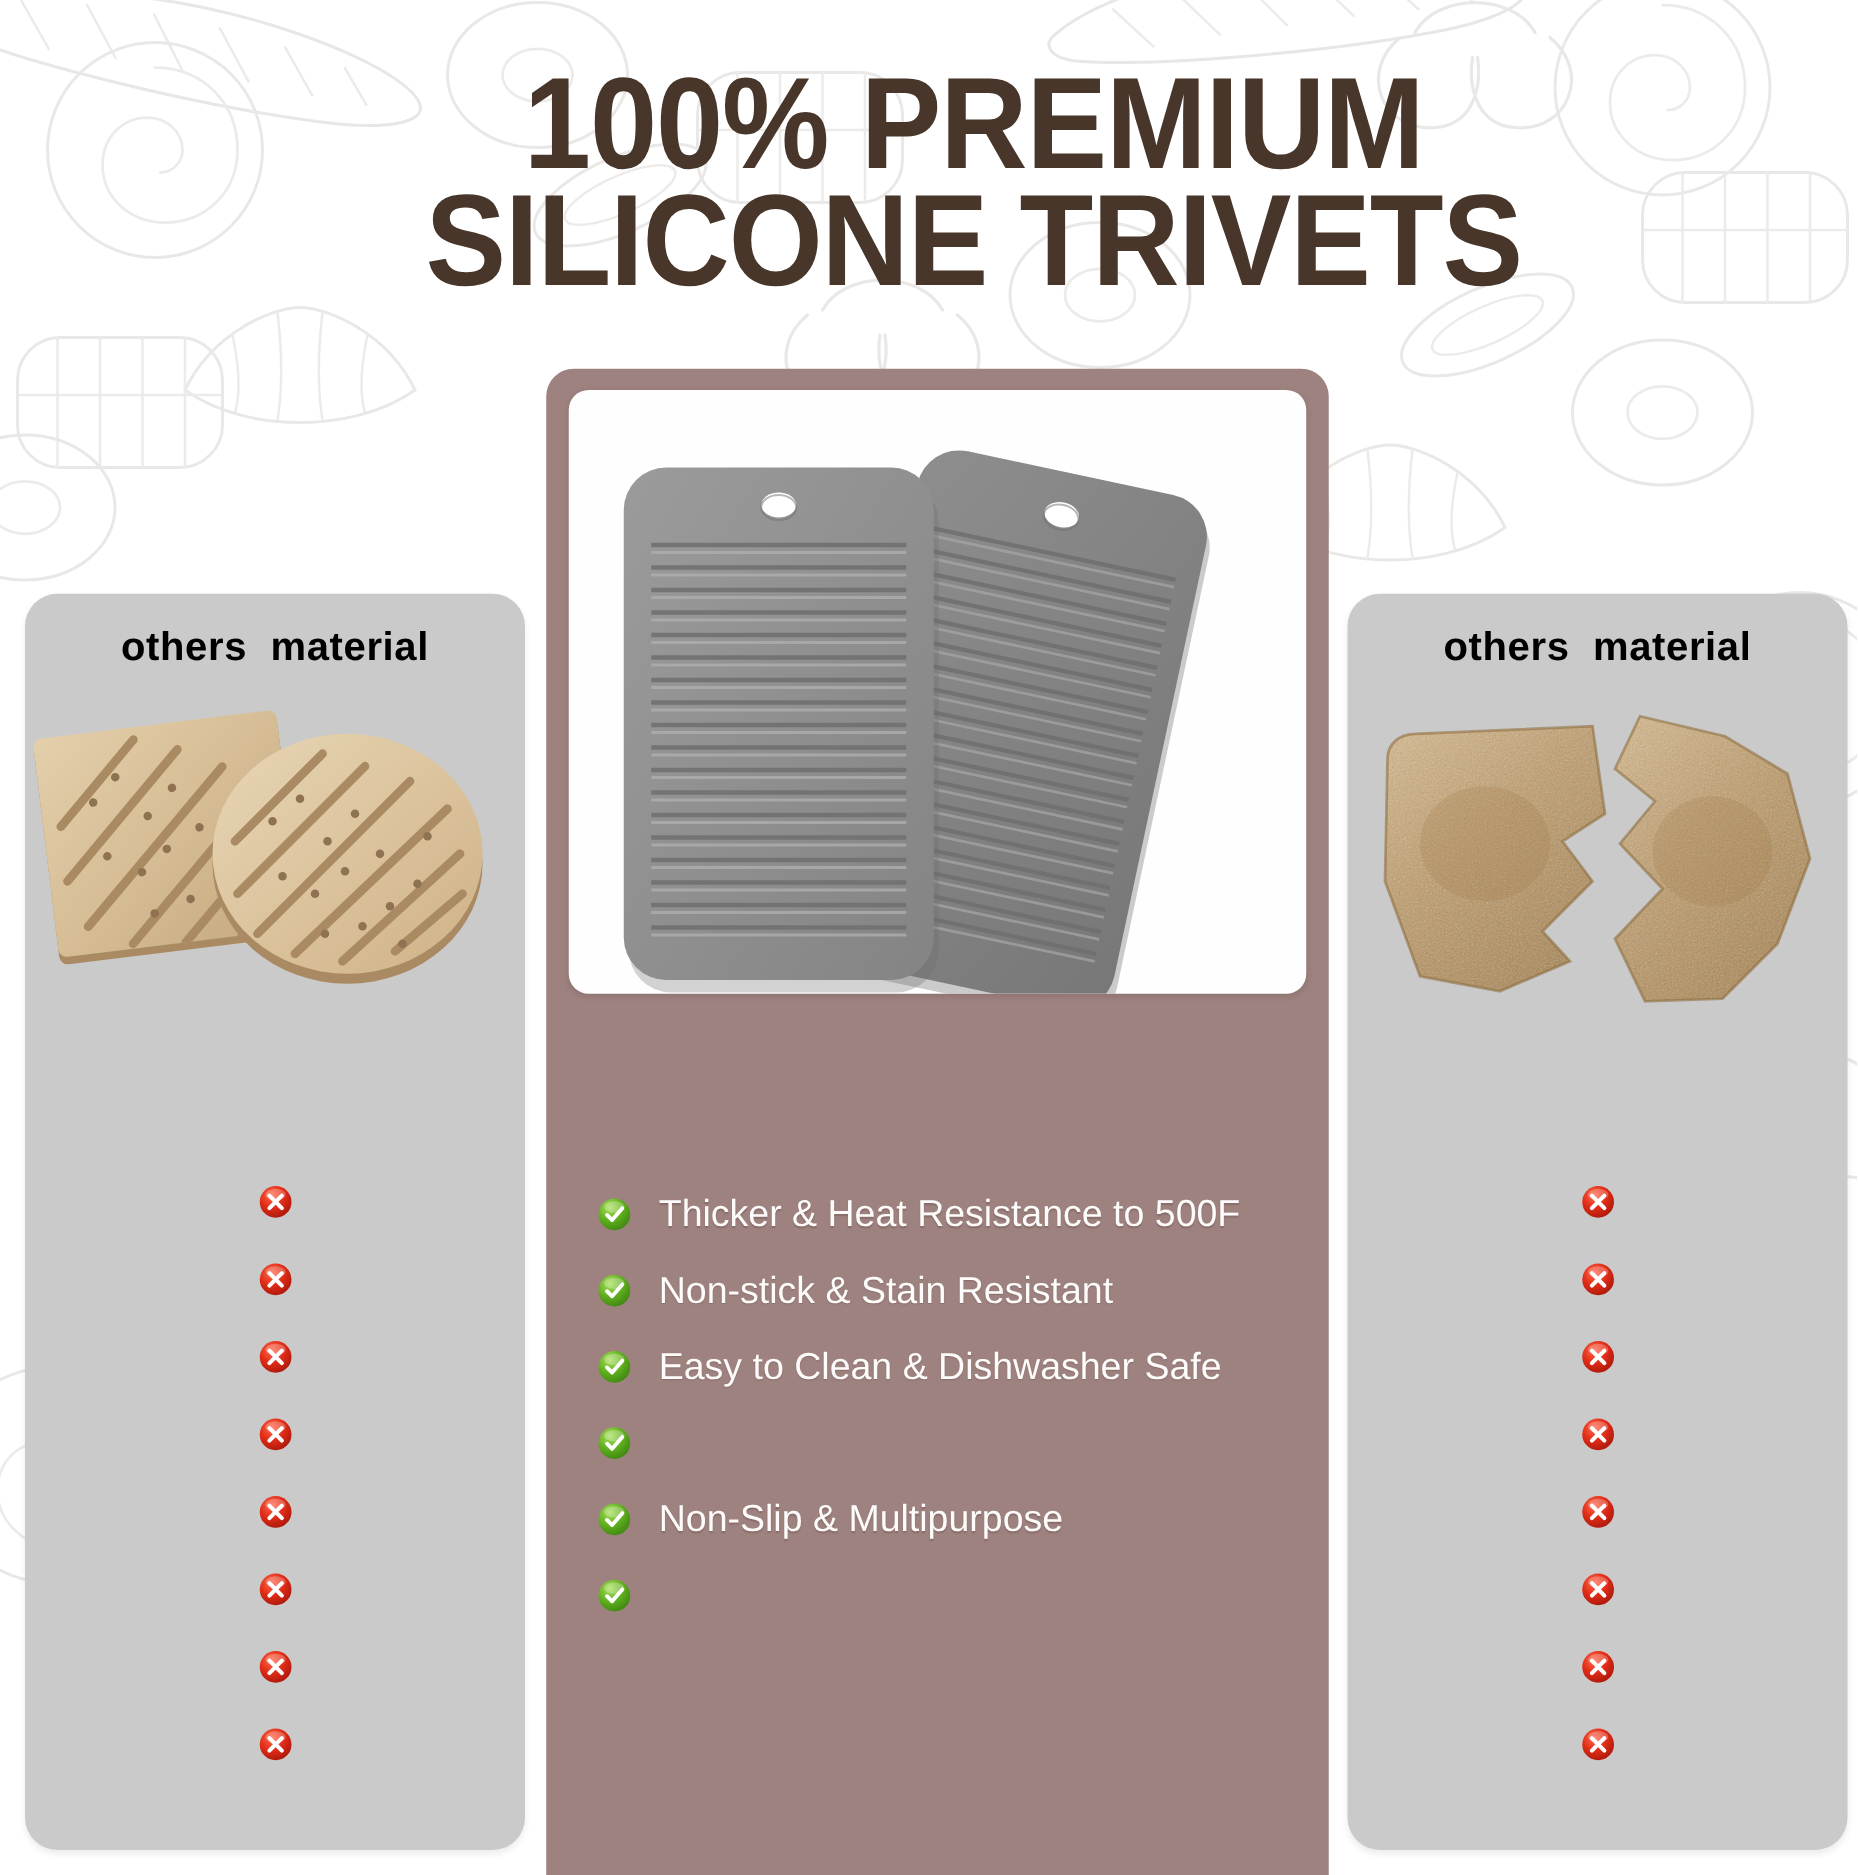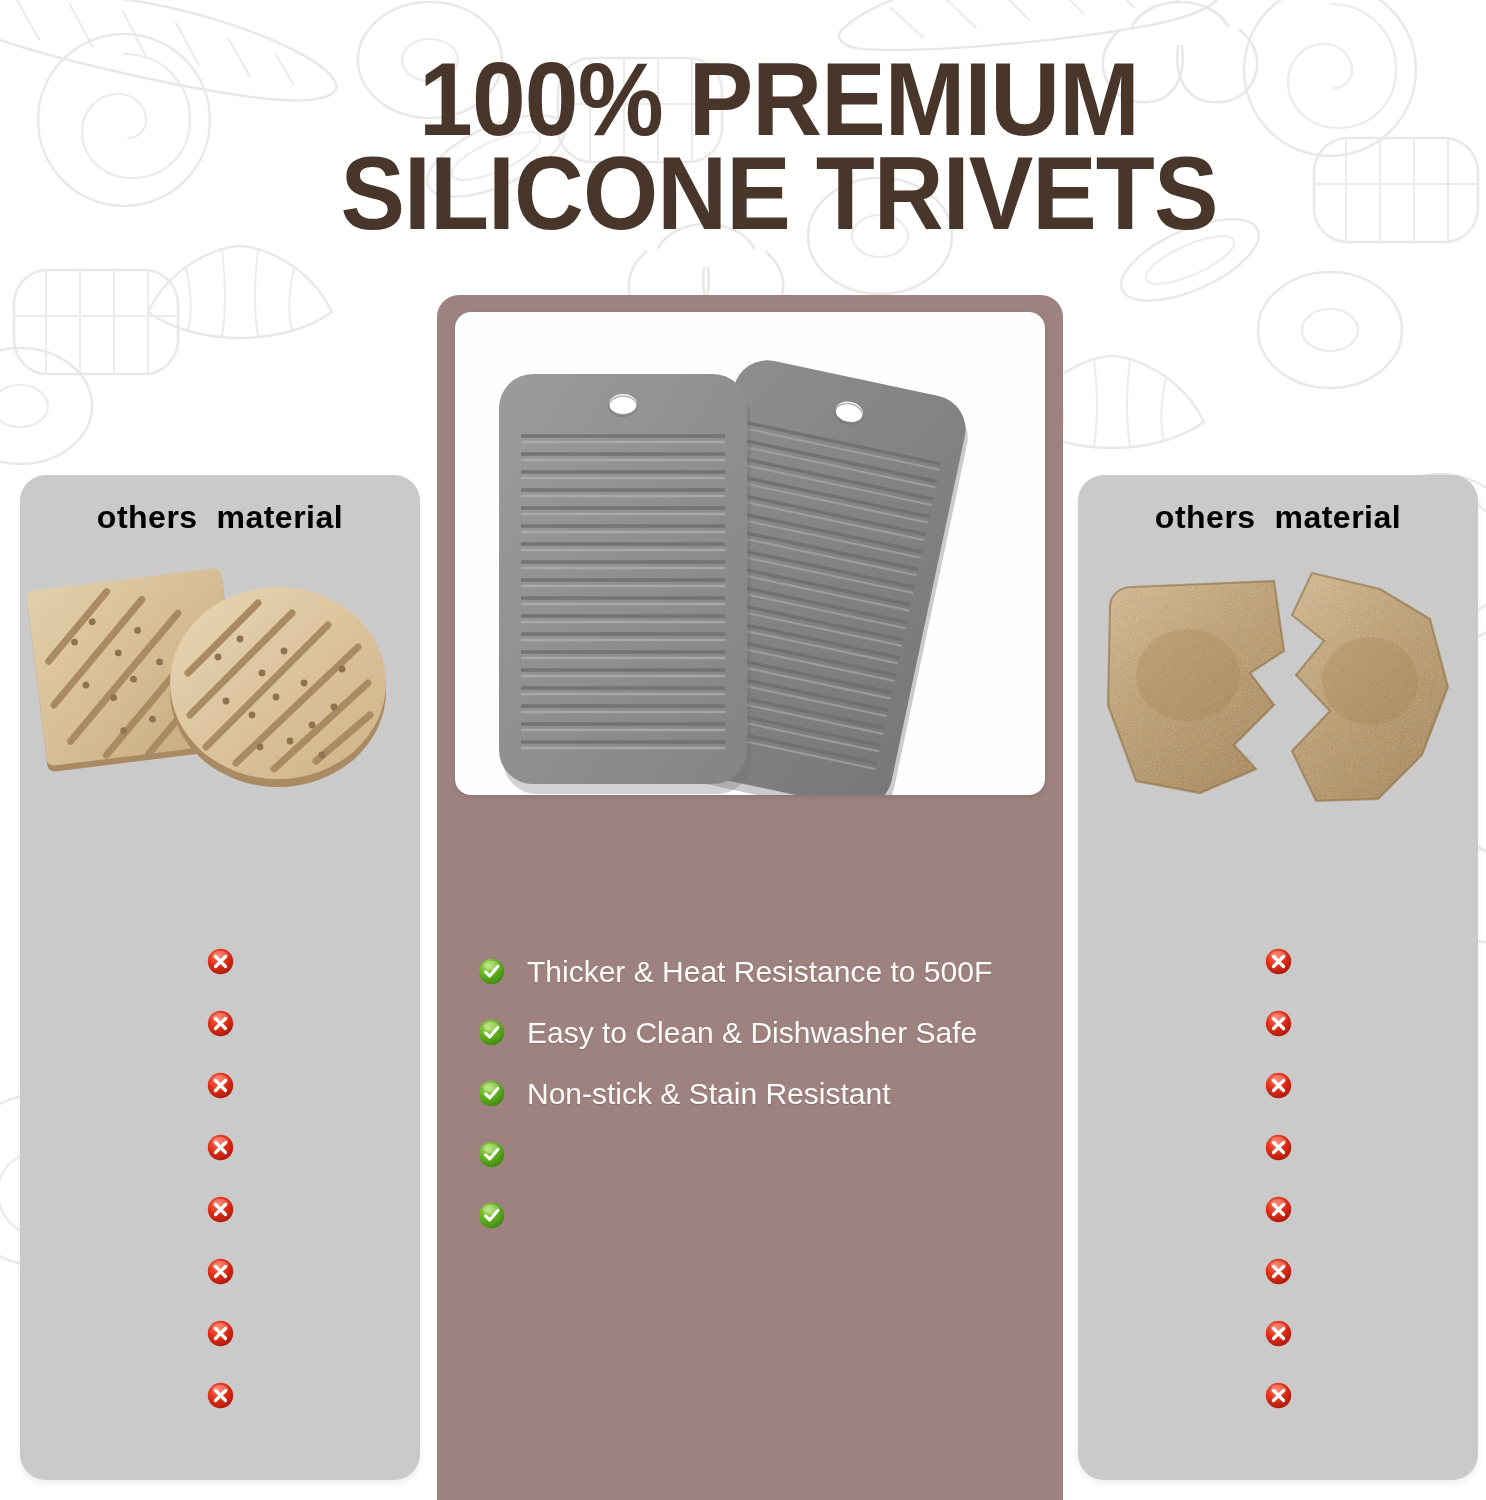--- a/index.html
+++ b/index.html
@@ -559,40 +559,48 @@
             <path d="M9.5 16.5 L14 21 L23 10.5" stroke="#fff" stroke-width="3.4" fill="none" stroke-linecap="round" stroke-linejoin="round"></path>
           </svg>
         <span class="feature-text">Thicker &amp; Heat Resistance to 500F</span>
       </div>
       <div class="feature-row">
         <svg class="badge" viewBox="0 0 32 32">
             <circle cx="16" cy="16" r="14" fill="url(#gg1)"></circle>
             <ellipse cx="16" cy="9.5" rx="9" ry="5" fill="#fff" opacity=".26"></ellipse>
             <path d="M9.5 16.5 L14 21 L23 10.5" stroke="#fff" stroke-width="3.4" fill="none" stroke-linecap="round" stroke-linejoin="round"></path>
           </svg>
-        <span class="feature-text">Easy to Clean &amp; Dishwasher Safe</span>
+        <span class="feature-text">Non-stick &amp; Stain Resistant</span>
       </div>
       <div class="feature-row">
         <svg class="badge" viewBox="0 0 32 32">
             <circle cx="16" cy="16" r="14" fill="url(#gg1)"></circle>
             <ellipse cx="16" cy="9.5" rx="9" ry="5" fill="#fff" opacity=".26"></ellipse>
             <path d="M9.5 16.5 L14 21 L23 10.5" stroke="#fff" stroke-width="3.4" fill="none" stroke-linecap="round" stroke-linejoin="round"></path>
           </svg>
-        <span class="feature-text">Non-stick &amp; Stain Resistant</span>
+        <span class="feature-text">Easy to Clean &amp; Dishwasher Safe</span>
       </div>
       <div class="feature-row">
         <svg class="badge" viewBox="0 0 32 32">
             <circle cx="16" cy="16" r="14" fill="url(#gg1)"></circle>
             <ellipse cx="16" cy="9.5" rx="9" ry="5" fill="#fff" opacity=".26"></ellipse>
             <path d="M9.5 16.5 L14 21 L23 10.5" stroke="#fff" stroke-width="3.4" fill="none" stroke-linecap="round" stroke-linejoin="round"></path>
           </svg>
       </div>
       <div class="feature-row">
         <svg class="badge" viewBox="0 0 32 32">
             <circle cx="16" cy="16" r="14" fill="url(#gg1)"></circle>
             <ellipse cx="16" cy="9.5" rx="9" ry="5" fill="#fff" opacity=".26"></ellipse>
             <path d="M9.5 16.5 L14 21 L23 10.5" stroke="#fff" stroke-width="3.4" fill="none" stroke-linecap="round" stroke-linejoin="round"></path>
           </svg>
+        <span class="feature-text">Non-Slip &amp; Multipurpose</span>
+      </div>
+      <div class="feature-row">
+        <svg class="badge" viewBox="0 0 32 32">
+            <circle cx="16" cy="16" r="14" fill="url(#gg1)"></circle>
+            <ellipse cx="16" cy="9.5" rx="9" ry="5" fill="#fff" opacity=".26"></ellipse>
+            <path d="M9.5 16.5 L14 21 L23 10.5" stroke="#fff" stroke-width="3.4" fill="none" stroke-linecap="round" stroke-linejoin="round"></path>
+          </svg>
       </div>
     </div>
   </div>
 
 </div>
 
 </body></html>

